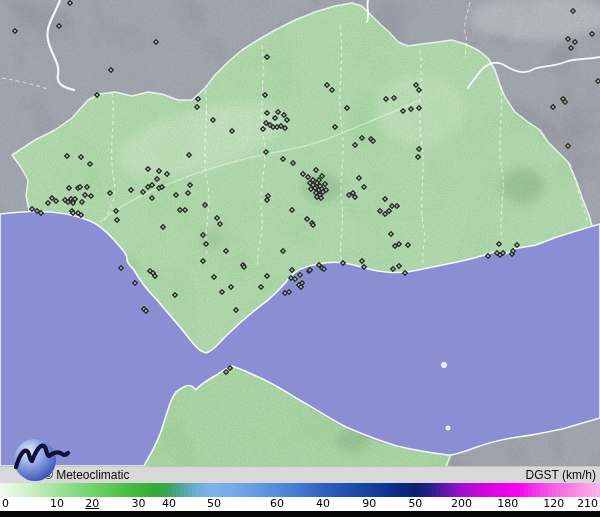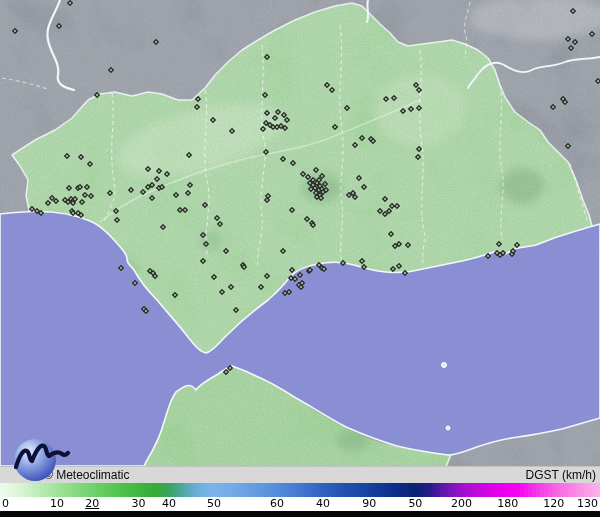--- a/index.html
+++ b/index.html
@@ -715,16 +715,16 @@
       <span style="left: 138.462px; transform: translateX(-50%);">30</span>
       <span style="left: 169px; transform: translateX(-50%);">40</span>
       <span style="left: 214px; transform: translateX(-50%);">50</span>
       <span style="left: 276.923px; transform: translateX(-50%);">60</span>
       <span style="left: 323.077px; transform: translateX(-50%);">40</span>
       <span style="left: 369.231px; transform: translateX(-50%);">90</span>
       <span style="left: 415.385px; transform: translateX(-50%);">50</span>
       <span style="left: 461.538px; transform: translateX(-50%);">200</span>
       <span style="left: 507.692px; transform: translateX(-50%);">180</span>
       <span style="left: 553.846px; transform: translateX(-50%);">120</span>
-      <span style="left: 598px; transform: translateX(-100%);">130</span>
+      <span style="left: 598px; transform: translateX(-100%);">210</span>
     </div>
   <div id="bottombar"></div>
 </div>
 
 </body></html>

